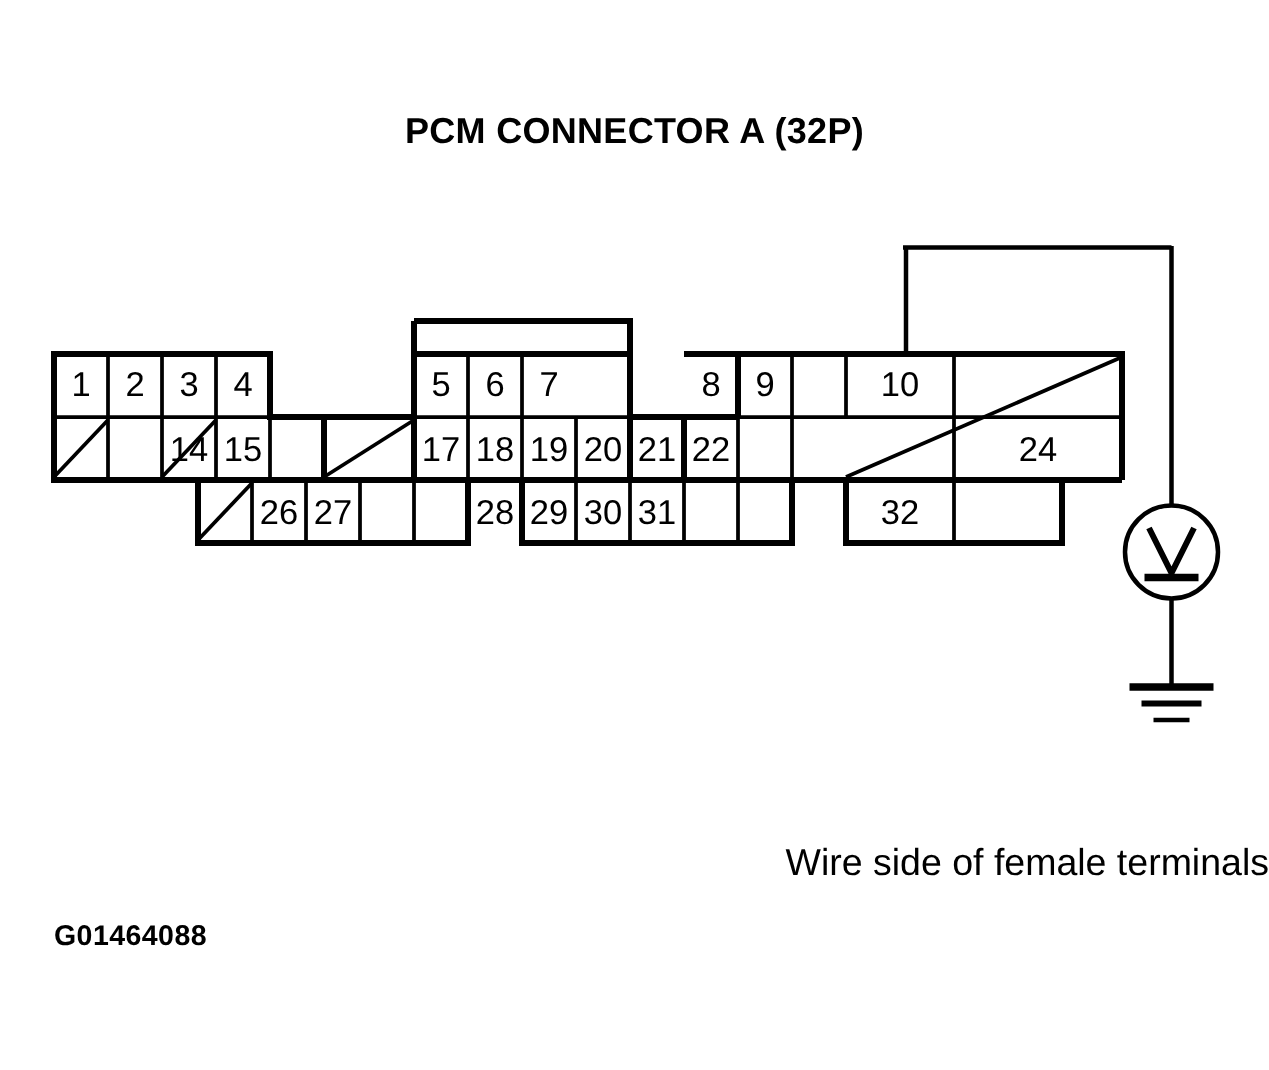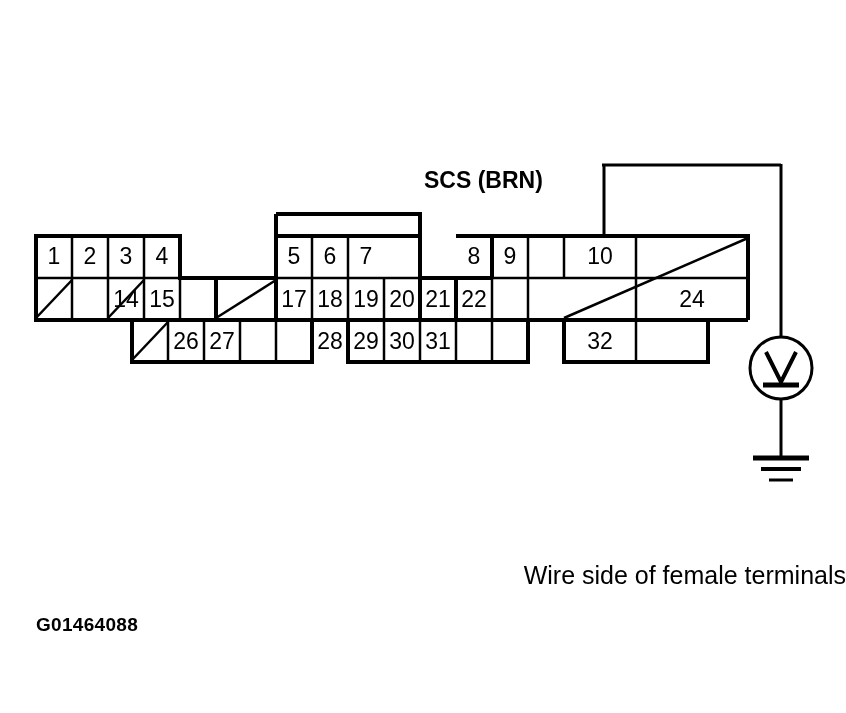--- a/index.html
+++ b/index.html
@@ -76,22 +76,22 @@
     fill: #000;
     text-anchor: middle;
     dominant-baseline: middle;
   }
 </style>
 </head>
 <body>
 
 <div class="diagram">
 
-
-  <div class="scs-label">SCS (BRN)</div>
+  <div class="title">PCM CONNECTOR A (32P)</div>
+
 
   <svg class="svg-layer" viewBox="0 0 846 713" xmlns="http://www.w3.org/2000/svg">
 
     <g stroke="#000" fill="none">
 
       <line x1="604" y1="236" x2="604" y2="164" stroke-width="3"></line>
 
       <line x1="602" y1="165" x2="781" y2="165" stroke-width="3"></line>
 
       <line x1="781" y1="164" x2="781" y2="337" stroke-width="3"></line>

